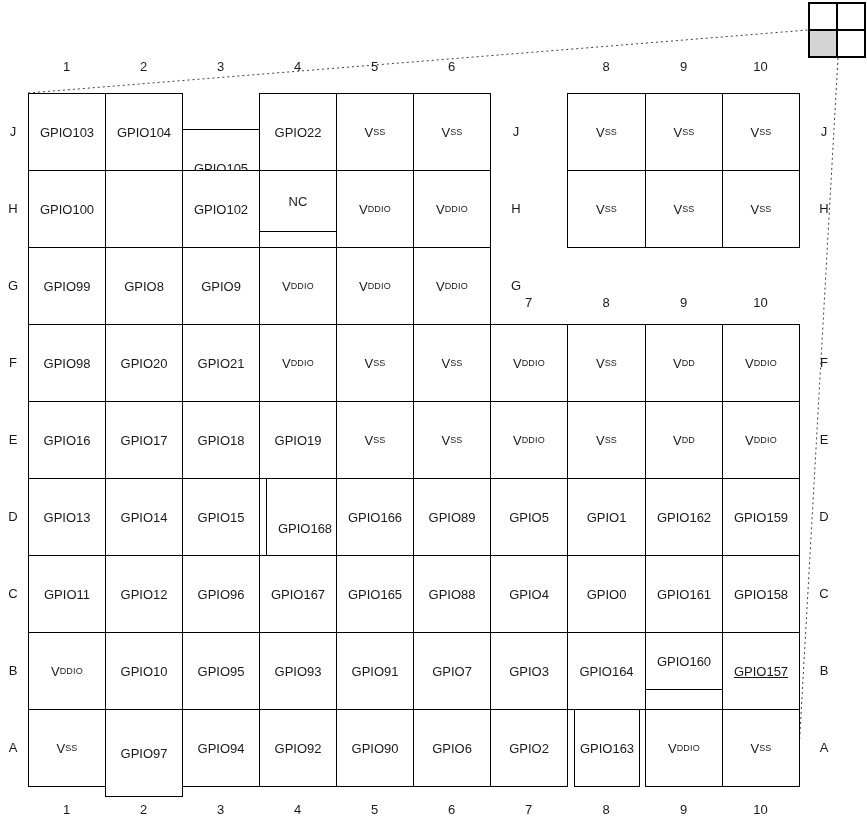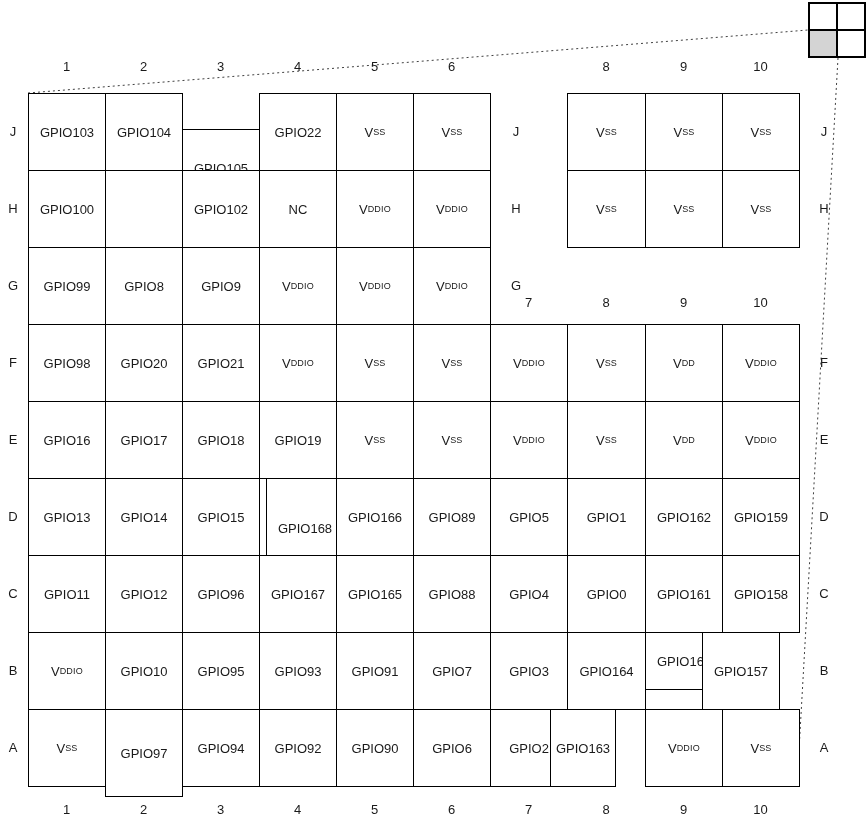--- a/index.html
+++ b/index.html
@@ -88,21 +88,21 @@
     <div class="pin-cell" style="left: 105px; top: 93px; width: 78px; height: 78px;">GPIO104</div>
     <div class="pin-cell" style="left: 182px; top: 93px; width: 78px; height: 78px; margin-top: 36px;">GPIO105</div>
     <div class="pin-cell" style="left: 259px; top: 93px; width: 78px; height: 78px;">GPIO22</div>
     <div class="pin-cell" style="left: 336px; top: 93px; width: 78px; height: 78px;">V<sub>SS</sub></div>
     <div class="pin-cell" style="left: 413px; top: 93px; width: 78px; height: 78px;">V<sub>SS</sub></div>
     <div class="pin-cell" style="left: 567px; top: 93px; width: 79px; height: 78px;">V<sub>SS</sub></div>
     <div class="pin-cell" style="left: 645px; top: 93px; width: 78px; height: 78px;">V<sub>SS</sub></div>
     <div class="pin-cell" style="left: 722px; top: 93px; width: 78px; height: 78px;">V<sub>SS</sub></div>
     <div class="pin-cell" style="left: 28px; top: 170px; width: 78px; height: 78px;">GPIO100</div>
     <div class="pin-cell" style="left: 182px; top: 170px; width: 78px; height: 78px;">GPIO102</div>
-    <div class="pin-cell" style="left: 259px; top: 170px; width: 78px; height: 78px;">NC</div>
+    <div class="pin-cell" style="left: 259px; top: 170px; width: 78px; height: 62px;">NC</div>
     <div class="pin-cell" style="left: 336px; top: 170px; width: 78px; height: 78px;">V<sub>DDIO</sub></div>
     <div class="pin-cell" style="left: 413px; top: 170px; width: 78px; height: 78px;">V<sub>DDIO</sub></div>
     <div class="pin-cell" style="left: 567px; top: 170px; width: 79px; height: 78px;">V<sub>SS</sub></div>
     <div class="pin-cell" style="left: 645px; top: 170px; width: 78px; height: 78px;">V<sub>SS</sub></div>
     <div class="pin-cell" style="left: 722px; top: 170px; width: 78px; height: 78px;">V<sub>SS</sub></div>
     <div class="pin-cell" style="left: 28px; top: 247px; width: 78px; height: 78px;">GPIO99</div>
     <div class="pin-cell" style="left: 105px; top: 247px; width: 78px; height: 78px;">GPIO8</div>
     <div class="pin-cell" style="left: 182px; top: 247px; width: 78px; height: 78px;">GPIO9</div>
     <div class="pin-cell" style="left: 259px; top: 247px; width: 78px; height: 78px;">V<sub>DDIO</sub></div>
     <div class="pin-cell" style="left: 336px; top: 247px; width: 78px; height: 78px;">V<sub>DDIO</sub></div>
@@ -149,29 +149,29 @@
     <div class="pin-cell" style="left: 722px; top: 555px; width: 78px; height: 78px;">GPIO158</div>
     <div class="pin-cell" style="left: 28px; top: 632px; width: 78px; height: 78px;">V<sub>DDIO</sub></div>
     <div class="pin-cell" style="left: 105px; top: 632px; width: 78px; height: 78px;">GPIO10</div>
     <div class="pin-cell" style="left: 182px; top: 632px; width: 78px; height: 78px;">GPIO95</div>
     <div class="pin-cell" style="left: 259px; top: 632px; width: 78px; height: 78px;">GPIO93</div>
     <div class="pin-cell" style="left: 336px; top: 632px; width: 78px; height: 78px;">GPIO91</div>
     <div class="pin-cell" style="left: 413px; top: 632px; width: 78px; height: 78px;">GPIO7</div>
     <div class="pin-cell" style="left: 490px; top: 632px; width: 78px; height: 78px;">GPIO3</div>
     <div class="pin-cell" style="left: 567px; top: 632px; width: 79px; height: 78px;">GPIO164</div>
     <div class="pin-cell" style="left: 645px; top: 632px; width: 78px; height: 58px;">GPIO160</div>
-    <div class="pin-cell" style="left: 702px; top: 632px; width: 78px; height: 78px;">GPIO157</div>
+    <div class="pin-cell" style="left: 722px; top: 632px; width: 78px; height: 78px; text-decoration: underline;">GPIO157</div>
     <div class="pin-cell" style="left: 28px; top: 709px; width: 78px; height: 78px;">V<sub>SS</sub></div>
     <div class="pin-cell" style="left: 105px; top: 709px; width: 78px; height: 88px;">GPIO97</div>
     <div class="pin-cell" style="left: 182px; top: 709px; width: 78px; height: 78px;">GPIO94</div>
     <div class="pin-cell" style="left: 259px; top: 709px; width: 78px; height: 78px;">GPIO92</div>
     <div class="pin-cell" style="left: 336px; top: 709px; width: 78px; height: 78px;">GPIO90</div>
     <div class="pin-cell" style="left: 413px; top: 709px; width: 78px; height: 78px;">GPIO6</div>
     <div class="pin-cell" style="left: 490px; top: 709px; width: 78px; height: 78px;">GPIO2</div>
-    <div class="pin-cell" style="left: 550px; top: 709px; width: 66px; height: 78px; text-align: center;">GPIO163</div>
+    <div class="pin-cell" style="left: 574px; top: 709px; width: 66px; height: 78px; text-align: center;">GPIO163</div>
     <div class="pin-cell" style="left: 645px; top: 709px; width: 78px; height: 78px;">V<sub>DDIO</sub></div>
     <div class="pin-cell" style="left: 722px; top: 709px; width: 78px; height: 78px;">V<sub>SS</sub></div>
     <div class="hdr" style="left: 66.5px; top: 67px;">1</div>
     <div class="hdr" style="left: 143.5px; top: 67px;">2</div>
     <div class="hdr" style="left: 220.5px; top: 67px;">3</div>
     <div class="hdr" style="left: 297.5px; top: 67px;">4</div>
     <div class="hdr" style="left: 374.5px; top: 67px;">5</div>
     <div class="hdr" style="left: 451.5px; top: 67px;">6</div>
     <div class="hdr" style="left: 606px; top: 67px;">8</div>
     <div class="hdr" style="left: 683.5px; top: 67px;">9</div>

